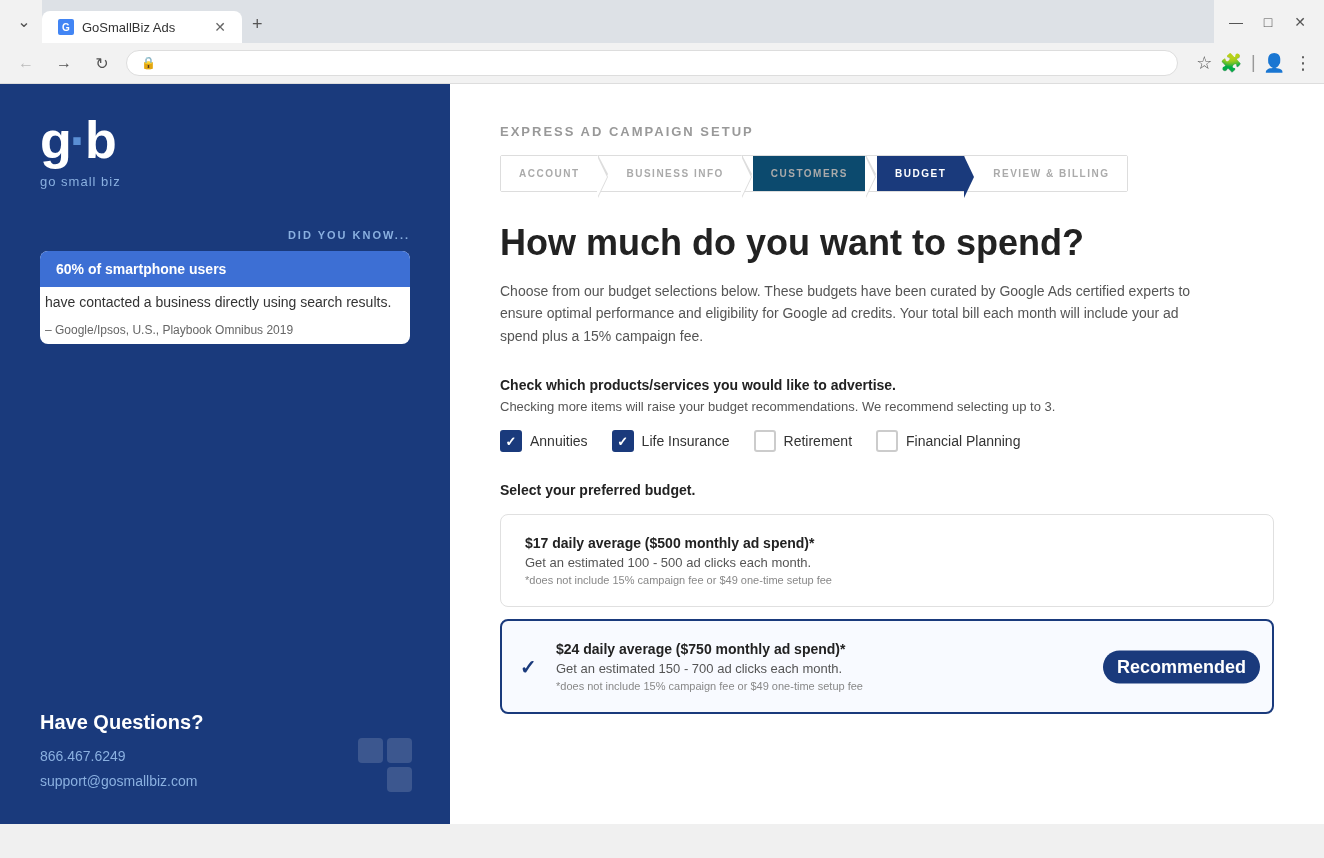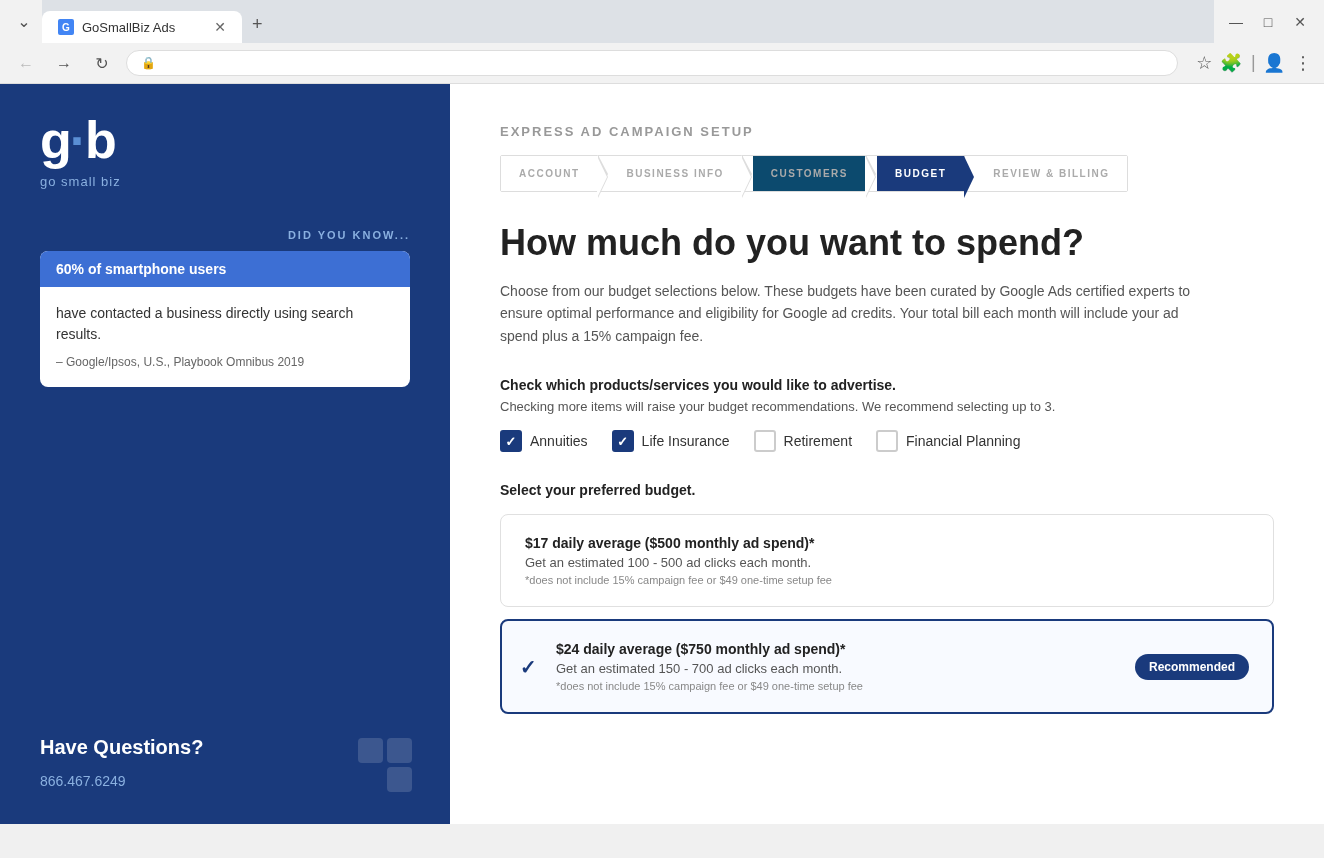--- a/index.html
+++ b/index.html
@@ -162,21 +162,21 @@
       overflow: hidden;
     }
     .fact-highlight {
       background: #3d6fd4;
       color: white;
       padding: 10px 16px;
       font-size: 14px;
       font-weight: bold;
     }
     .fact-body {
-      padding: 16px;
+      padding: 5px;
       font-size: 14px;
       color: #333;
       line-height: 1.5;
     }
     .fact-source {
       font-size: 12px;
       color: #666;
       margin-top: 8px;
     }
     .have-questions {
@@ -305,28 +305,28 @@
       font-size: 13px;
       color: #555;
       margin-bottom: 4px;
     }
     .budget-card-note {
       font-size: 11px;
       color: #888;
     }
     .recommended-badge {
       position: absolute;
-      right: 23px;
+      right: 12px;
       top: 50%;
       transform: translateY(-50%);
       background: #1a3a7c;
       color: white;
       padding: 6px 14px;
       border-radius: 20px;
-      font-size: 12px;
+      font-size: 18px;
       font-weight: bold;
     }
     .step-item {
       padding: 10px 16px;
       font-size: 11px;
       letter-spacing: 1.5px;
       font-weight: bold;
       color: #aaa;
       background: white;
       border: 1px solid #ddd;
@@ -422,20 +422,21 @@
       <div class="fact-highlight">60% of smartphone users</div>
       <div class="fact-body">
         <span>have contacted a business directly using search results.</span>
         <div class="fact-source">– Google/Ipsos, U.S., Playbook Omnibus 2019</div>
       </div>
     </div>
 
     <div class="have-questions">
       <h3>Have Questions?</h3>
       <p>866.467.6249</p>
+      <p>support@gosmallbiz.com</p>
     </div>
 
     <div class="sidebar-logo-bottom">
       <svg width="70" height="70" viewBox="0 0 70 70">
         <rect x="8" y="8" width="25" height="25" rx="4" fill="rgba(255,255,255,0.15)"></rect>
         <rect x="37" y="8" width="25" height="25" rx="4" fill="rgba(255,255,255,0.15)"></rect>
         <rect x="37" y="37" width="25" height="25" rx="4" fill="rgba(255,255,255,0.15)"></rect>
       </svg>
     </div>
   </div>

